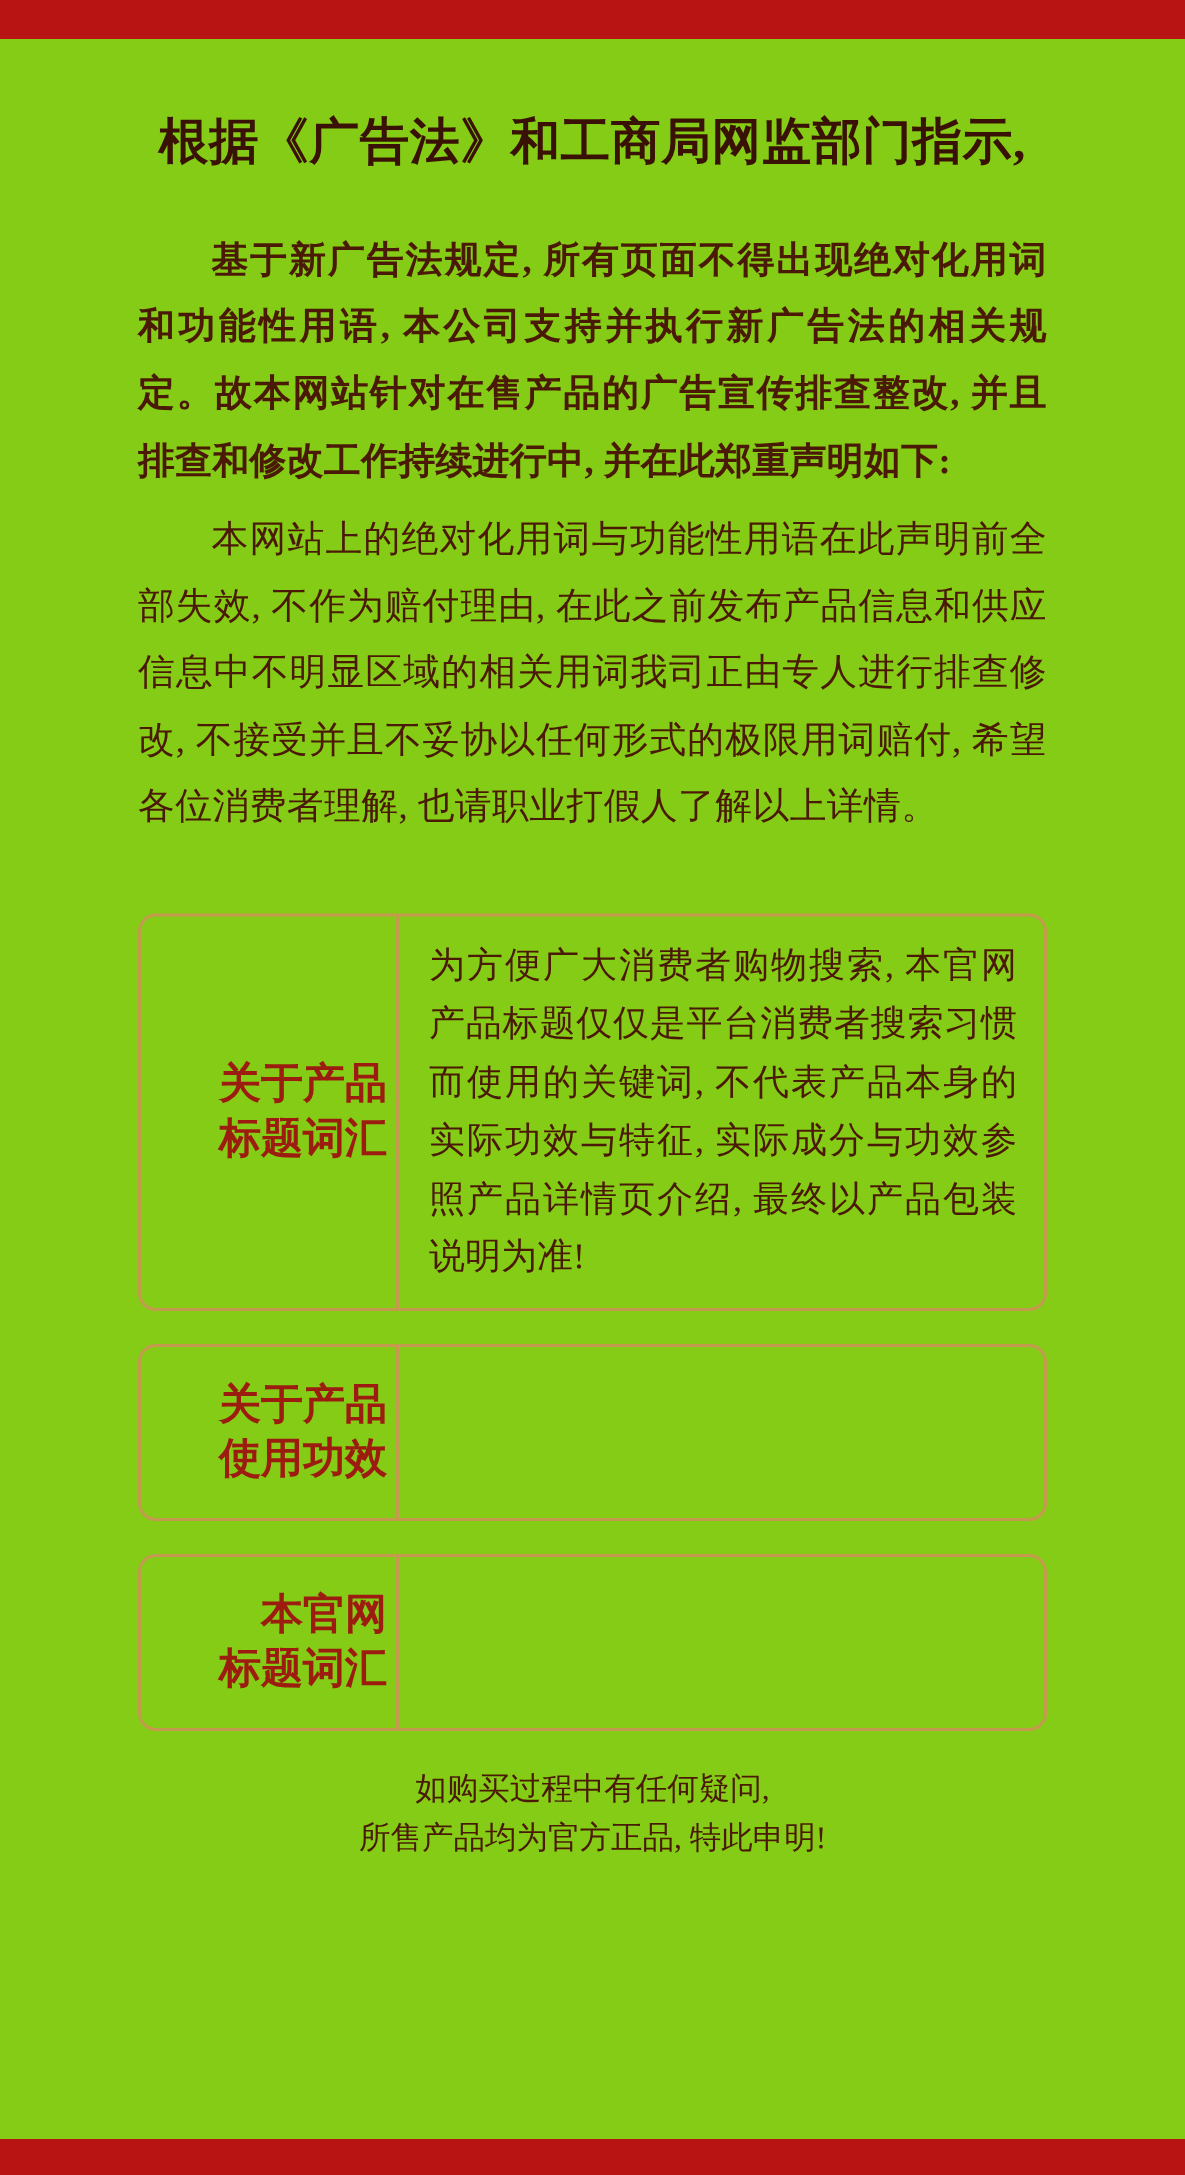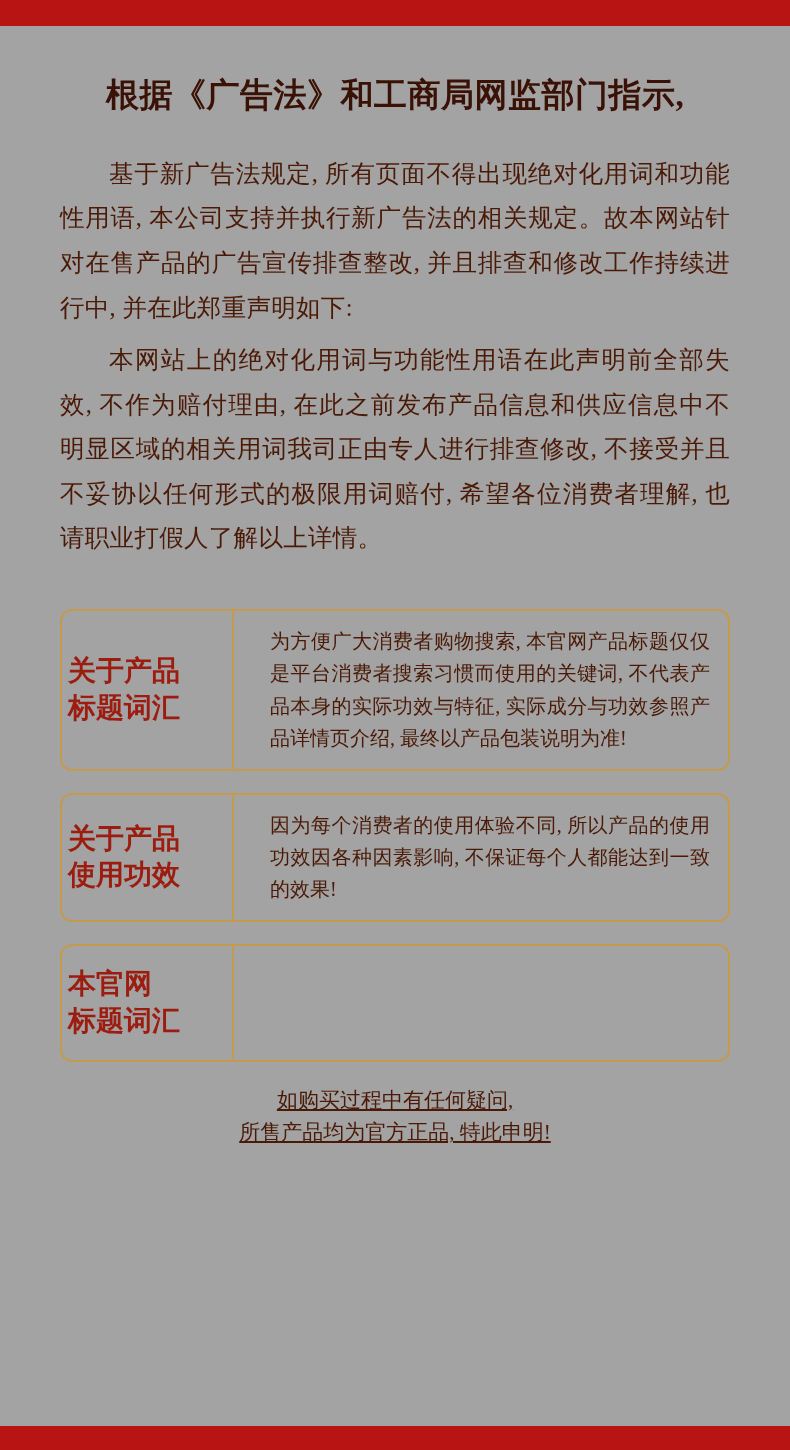--- a/index.html
+++ b/index.html
@@ -35,23 +35,23 @@
     width: 790px;
     height: 24px;
     background: #b81414;
   }
   .sheet {
     position: absolute;
     top: 26px;
     left: 0;
     width: 790px;
     height: 1400px;
-    background: #a3a3a3;
+    background: #84cc16;
     box-sizing: border-box;
-    padding: 0 60px;
+    padding: 0 92px;
   }
   .headline {
     margin: 0;
     padding-top: 46px;
     text-align: center;
     color: #3a1105;
     font-weight: bold;
     font-size: 33px;
     line-height: 1.45;
     letter-spacing: 0.5px;
@@ -63,74 +63,73 @@
     color: #4a1a07;
     font-size: 24.5px;
     line-height: 1.82;
     text-align: justify;
     text-indent: 2em;
     margin: 0;
     letter-spacing: 0.3px;
   }
   .para.p1 {
     margin-top: 32px;
+    font-weight: bold;
   }
   .para.p2 {
     margin-top: 8px;
   }
   .cards {
     margin-top: 48px;
   }
   .card {
     border: 2px solid #c49a4e;
     border-radius: 12px;
     display: flex;
     align-items: stretch;
     box-sizing: border-box;
     margin-bottom: 22px;
     min-height: 118px;
   }
   .card-title {
     flex: 0 0 172px;
     display: flex;
     flex-direction: column;
-    align-items: flex-start;
+    align-items: flex-end;
     justify-content: center;
     color: #9d1c10;
     font-weight: bold;
     font-size: 28px;
     line-height: 1.3;
     border-right: 2px solid #c49a4e;
     padding: 12px 6px;
     box-sizing: border-box;
     text-align: center;
   }
   .card-title span {
     display: block;
     white-space: nowrap;
   }
   .card-body {
     flex: 1 1 auto;
     display: flex;
     align-items: center;
     padding: 14px 18px 14px 20px;
     color: #4a1a07;
-    font-size: 20px;
+    font-size: 24px;
     line-height: 1.62;
     text-align: justify;
     box-sizing: border-box;
-    margin-left: 16px;
   }
   .footer {
     margin-top: 14px;
     text-align: center;
     color: #4a1a07;
     font-size: 21px;
     line-height: 1.55;
-    text-decoration: underline;
   }
   .footer span {
     display: block;
   }
 </style>
 </head>
 <body>
 
 <div class="page">
 
@@ -153,21 +152,20 @@
           <span>标题词汇</span>
         </div>
         <div class="card-body">为方便广大消费者购物搜索, 本官网产品标题仅仅是平台消费者搜索习惯而使用的关键词, 不代表产品本身的实际功效与特征, 实际成分与功效参照产品详情页介绍, 最终以产品包装说明为准!</div>
       </div>
 
       <div class="card">
         <div class="card-title">
           <span>关于产品</span>
           <span>使用功效</span>
         </div>
-        <div class="card-body">因为每个消费者的使用体验不同, 所以产品的使用功效因各种因素影响, 不保证每个人都能达到一致的效果!</div>
       </div>
 
       <div class="card">
         <div class="card-title">
           <span>本官网</span>
           <span>标题词汇</span>
         </div>
       </div>
 
     </div>

